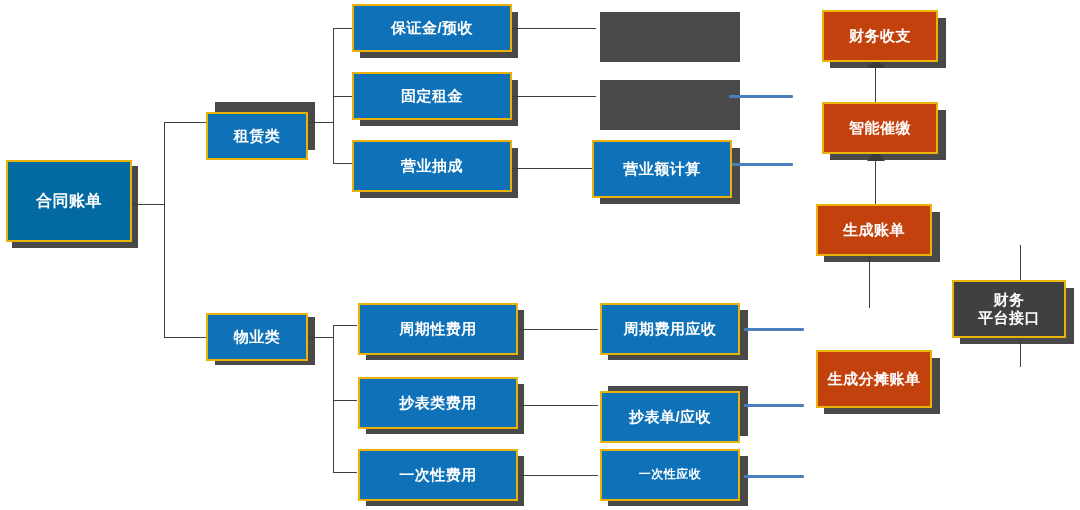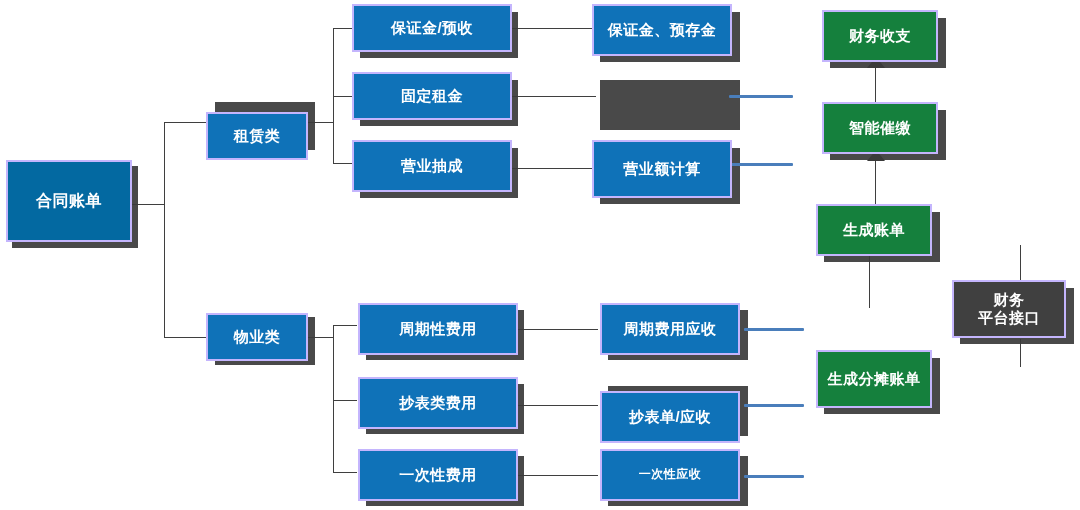--- a/index.html
+++ b/index.html
@@ -13,21 +13,21 @@
     height: 510px;
     background: #ffffff;
     overflow: hidden;
     font-family: "Liberation Sans", "DejaVu Sans", sans-serif;
   }
 
   
   .node {
     position: absolute;
     box-sizing: border-box;
-    border: 2px solid #c4b5fd;
+    border: 2px solid #eab308;
     display: flex;
     align-items: center;
     justify-content: center;
     text-align: center;
     color: #ffffff;
     font-weight: bold;
     line-height: 1.18;
     letter-spacing: 0.5px;
     z-index: 5;
     -webkit-font-smoothing: antialiased;
@@ -43,21 +43,21 @@
   .shadow {
     position: absolute;
     background: #3a3a3a;
     opacity: 0.92;
     z-index: 2;
   }
 
   
   .n-blue   { background: #0f72b8; }
   .n-brown  { background: #0369a1; }
-  .n-red    { background: #15803d; }
+  .n-red    { background: #c2410c; }
   .n-gray   { background: #404040; }
 
   
   .conn {
     position: absolute;
     background: #3f3f3f;
     z-index: 1;
   }
   .conn.h { height: 1.4px; }
   .conn.v { width: 1.4px; }
@@ -174,23 +174,20 @@
   <div class="node n-blue" style="left:358px; top:303px; width:160px; height:52px; font-size:15px;">
     <span class="label">周期性费用</span>
   </div>
   <div class="node n-blue" style="left:358px; top:377px; width:160px; height:52px; font-size:15px;">
     <span class="label">抄表类费用</span>
   </div>
   <div class="node n-blue" style="left:358px; top:449px; width:160px; height:52px; font-size:15px;">
     <span class="label">一次性费用</span>
   </div>
 
-  <div class="node n-blue" style="left:592px; top:4px; width:140px; height:52px; font-size:15px; padding:0 8px;">
-    <span class="label">保证金、预存金</span>
-  </div>
   <div class="node n-blue" style="left:592px; top:140px; width:140px; height:58px; font-size:15px;">
     <span class="label">营业额计算</span>
   </div>
   <div class="node n-blue" style="left:600px; top:303px; width:140px; height:52px; font-size:15px;">
     <span class="label">周期费用应收</span>
   </div>
   <div class="node n-blue" style="left:600px; top:391px; width:140px; height:52px; font-size:15px;">
     <span class="label">抄表单/应收</span>
   </div>
   <div class="node n-blue" style="left:600px; top:449px; width:140px; height:52px; font-size:12px;font-family:Liberation Mono, monospace;">

